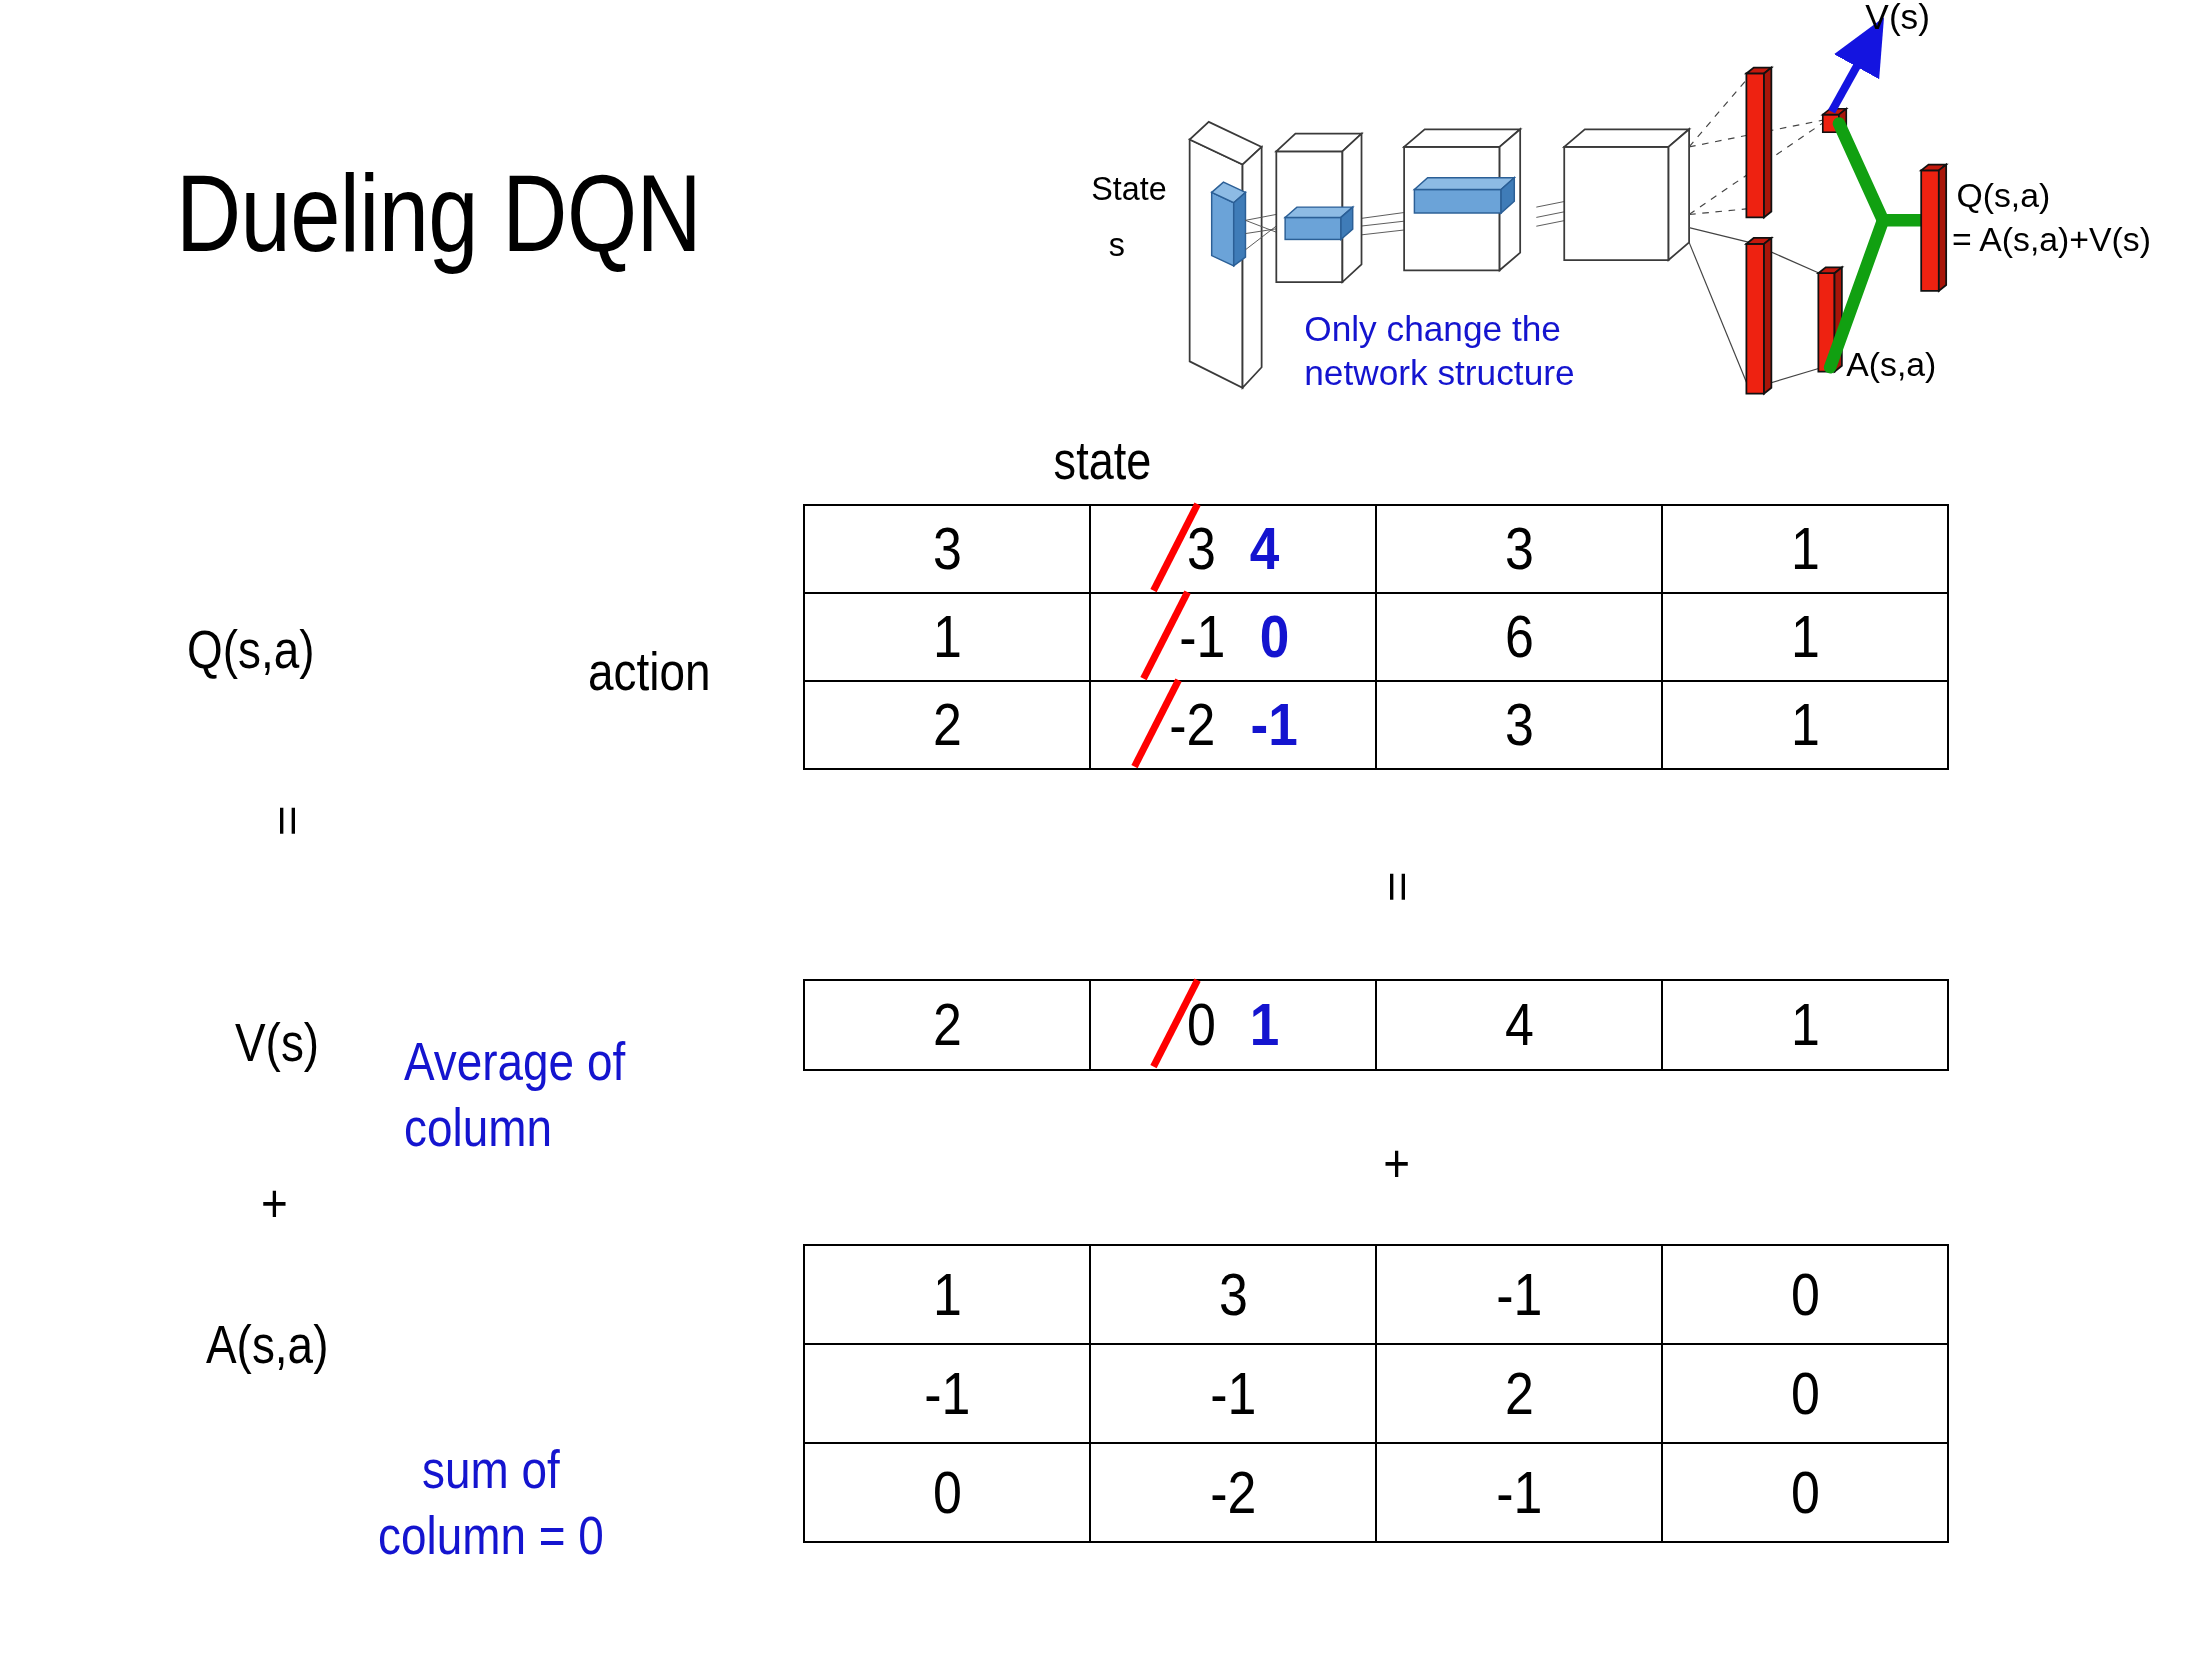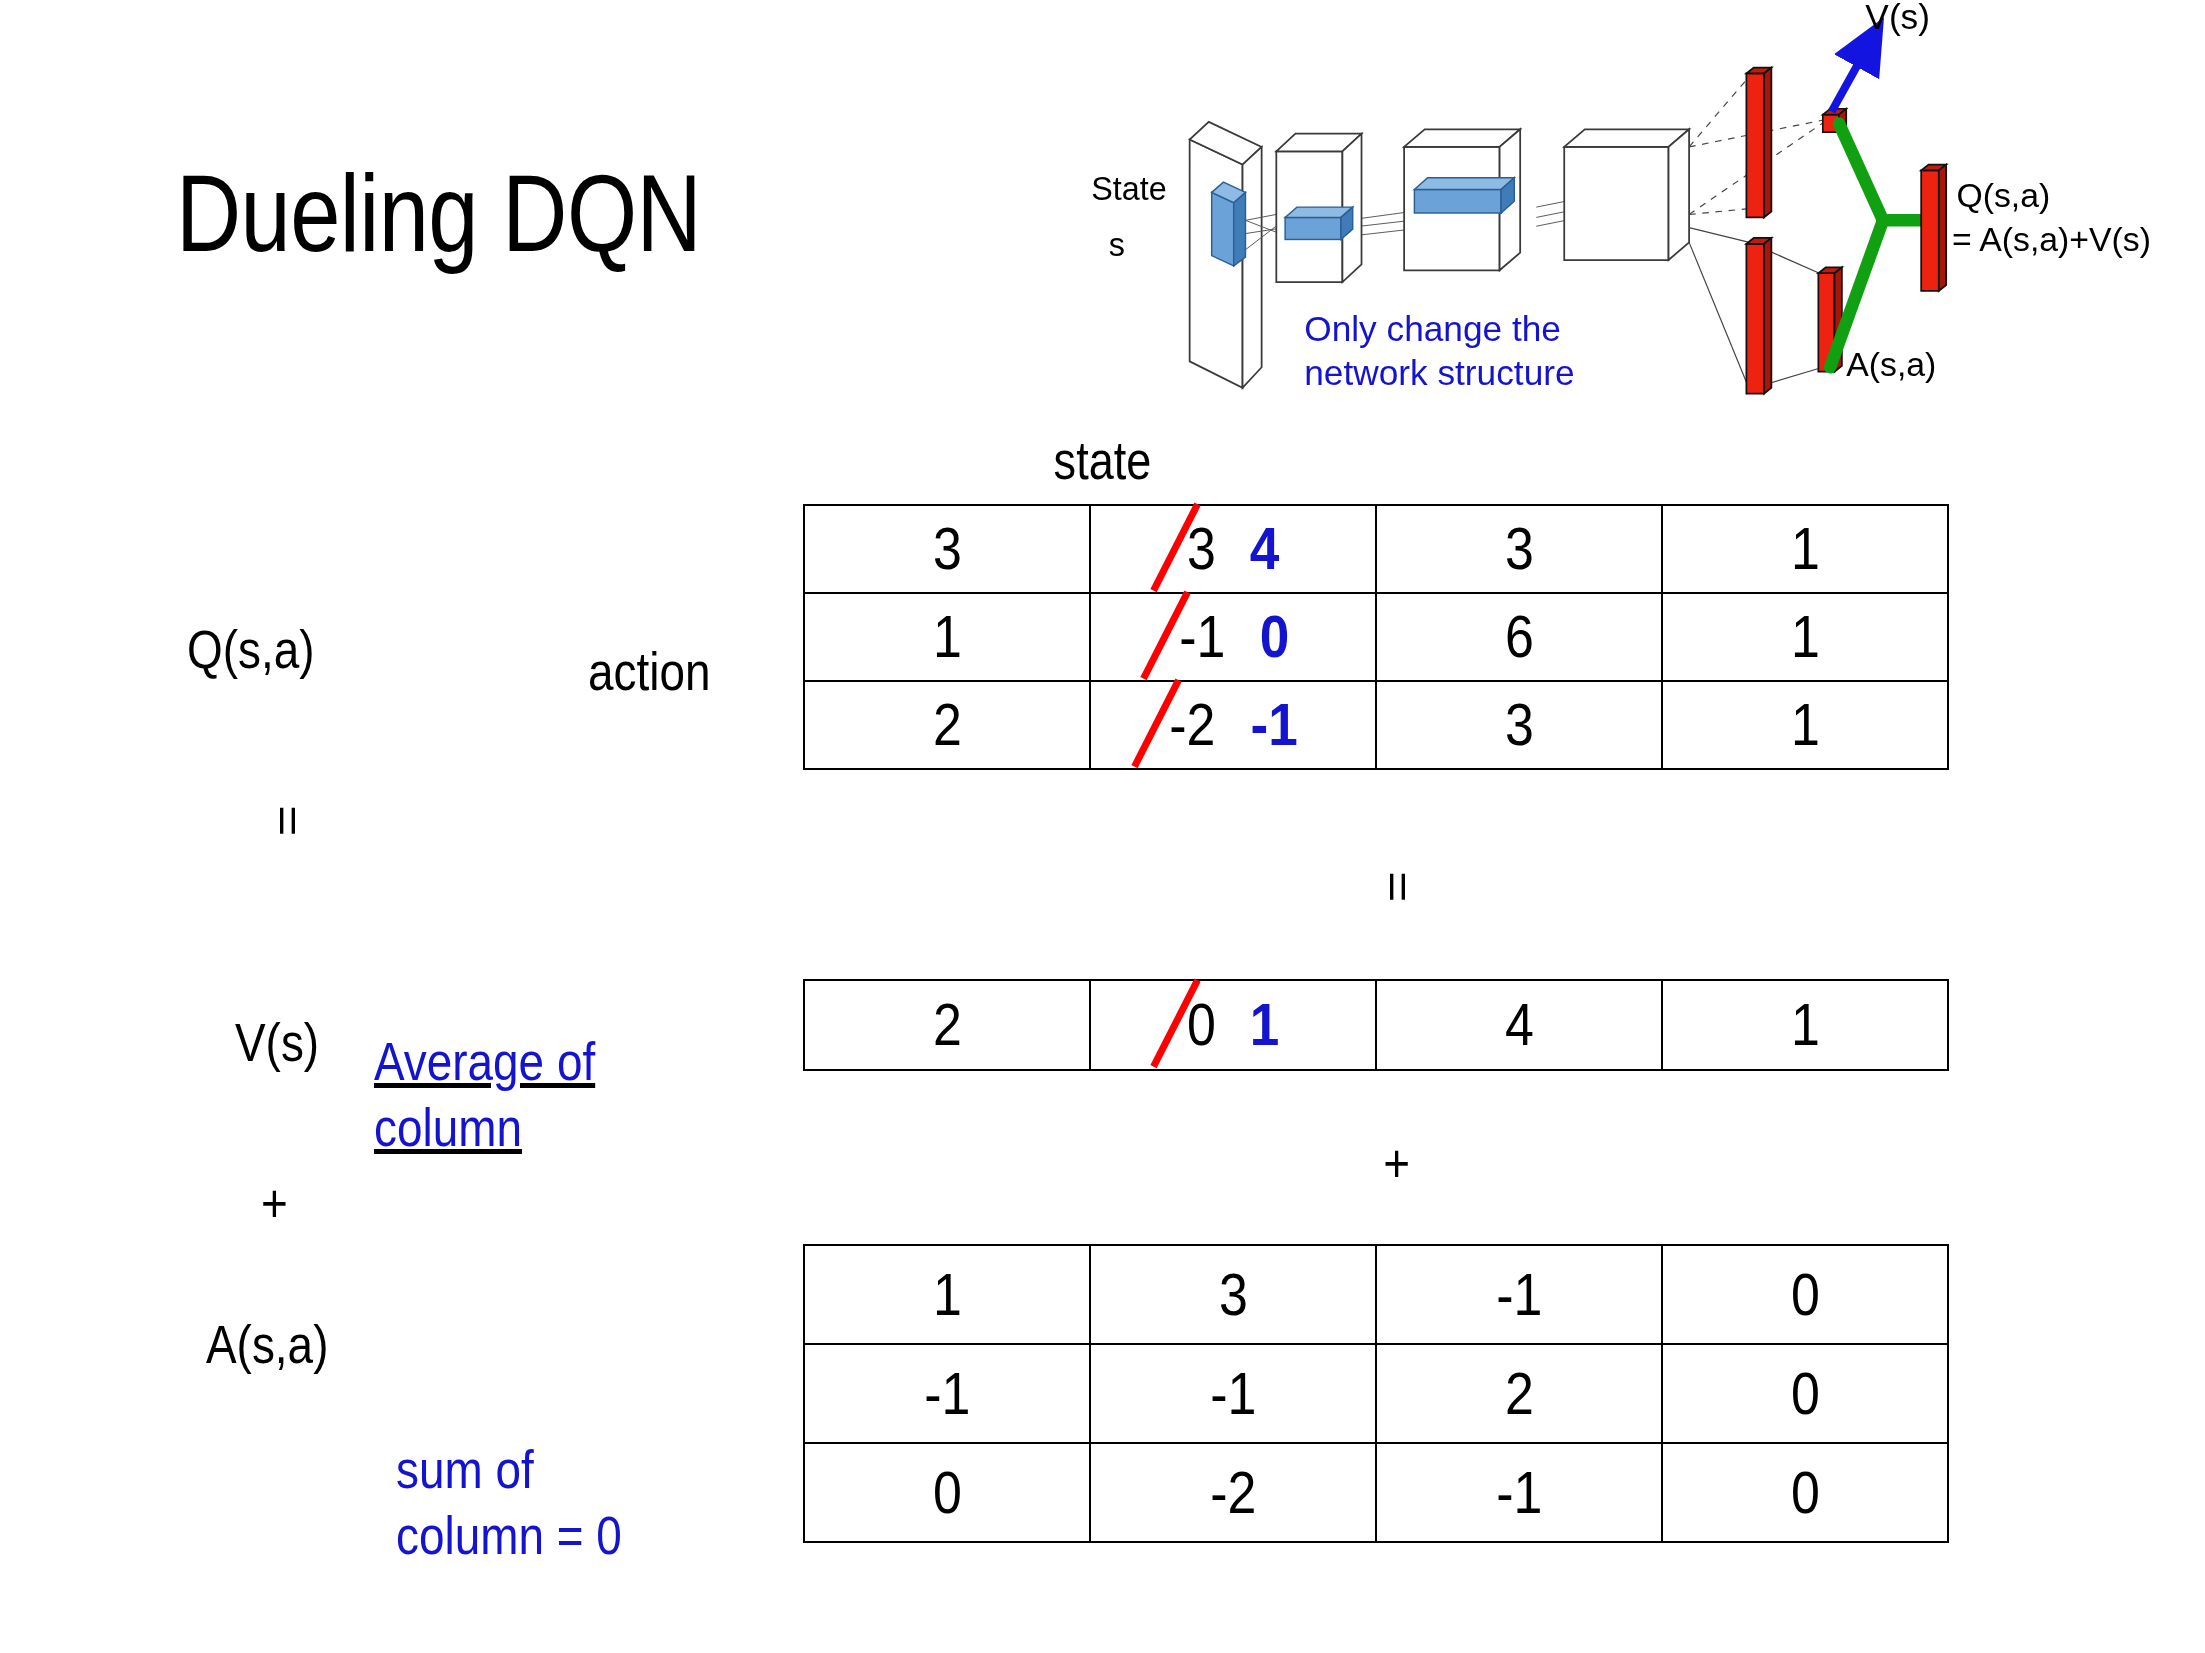--- a/index.html
+++ b/index.html
@@ -92,24 +92,24 @@
   
   #eq-mid{left:1360px;top:871px;width:66px;height:66px;}
   #plus-mid{left:1364px;top:1132px;width:66px;height:66px;text-align:center;}
   #plus-mid span{display:inline-block;font-size:54px;transform:scaleX(0.85);}
 
   
   #label-q   {left:187px;top:621px;}
   #label-action{left:588px;top:643px;}
   #eq-left   {left:250px;top:805px;width:66px;height:66px;}
   #label-v   {left:235px;top:1014px;}
-  #note-average{left:374px;top:1029px;text-decoration:underline;}
+  #note-average{left:404px;top:1029px;}
   #plus-left {left:261px;top:1176px;}
   #label-a   {left:206px;top:1316px;}
-  #note-sum  {left:396px;top:1437px;}
+  #note-sum  {left:378px;top:1437px;text-align:center;}
 </style>
 </head>
 <body>
 
 <div class="abs" id="page-title">Dueling DQN</div>
 
 <div class="abs" id="network-figure">
   <svg width="1117" height="426" viewBox="0 0 1520 580" xmlns="http://www.w3.org/2000/svg">
     <defs>
       <marker id="arrowblue" markerWidth="7" markerHeight="7" refX="3" refY="3.2" orient="auto">

